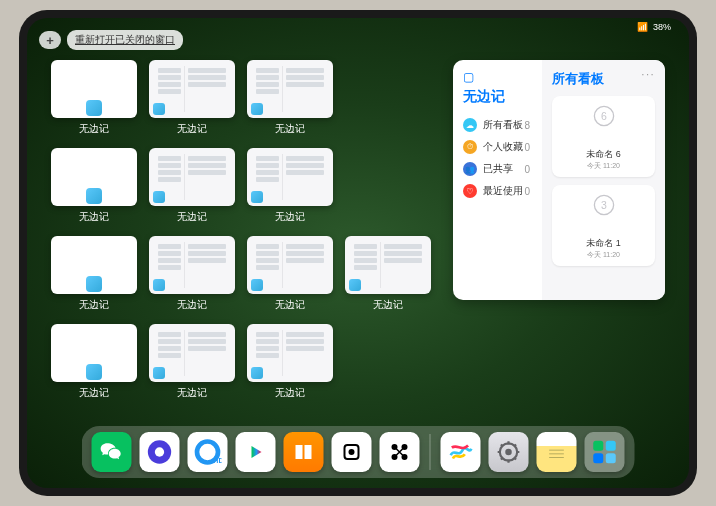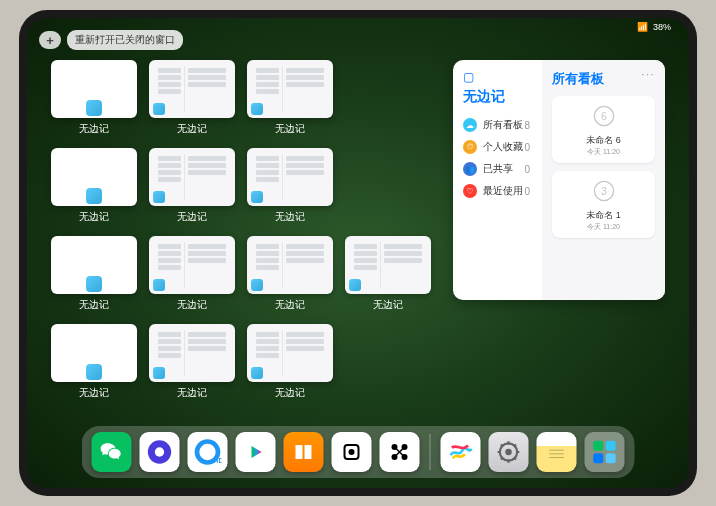--- a/index.html
+++ b/index.html
@@ -2,21 +2,21 @@
 <html><head>
 <meta charset="utf-8">
 <style>
   * { margin: 0; padding: 0; box-sizing: border-box; font-family: -apple-system, "PingFang SC", sans-serif; }
   body { width: 716px; height: 506px; background: #c8c3ba; display: flex; align-items: center; justify-content: center; }
   .ipad { width: 678px; height: 486px; background: #1a1a1a; border-radius: 28px; padding: 8px; position: relative; }
   .screen { width: 100%; height: 100%; border-radius: 20px; background: radial-gradient(ellipse at center, #2d5a2c 0%, #1a3d19 45%, #0a2008 100%); position: relative; overflow: hidden; }
   .status-bar { position: absolute; top: 4px; right: 18px; font-size: 9px; color: #fff; display: flex; gap: 4px; align-items: center; }
   .top-controls { position: absolute; top: 12px; left: 12px; display: flex; gap: 6px; align-items: center; }
   .plus-btn { width: 22px; height: 18px; background: rgba(255,255,255,0.8); border-radius: 9px; font-size: 13px; font-weight: bold; color: #444; display: flex; align-items: center; justify-content: center; }
-  .reopen-pill { background: rgba(255,255,255,0.85); color: #333; border-radius: 9px; padding: 3px 8px; font-size: 10px; }
+  .reopen-pill { background: rgba(255,255,255,0.85); color: #333; border-radius: 9px; padding: 3px 8px; font-size: 10px; text-decoration: underline; }
   .workspace { position: absolute; top: 42px; left: 24px; right: 24px; bottom: 70px; display: flex; gap: 22px; }
   .windows-grid { display: grid; grid-template-columns: repeat(4, 86px); grid-auto-rows: 78px; gap: 10px 12px; align-content: start; }
   .window-item { display: flex; flex-direction: column; align-items: center; gap: 4px; }
   .thumb { width: 86px; height: 58px; background: #fff; border-radius: 6px; position: relative; overflow: hidden; box-shadow: 0 2px 6px rgba(0,0,0,0.3); }
   .thumb.blank::after { content: ""; position: absolute; bottom: 2px; left: 50%; transform: translateX(-50%); width: 16px; height: 16px; border-radius: 4px; background: linear-gradient(135deg,#5ac8fa,#34aadc); }
   .thumb.detail { background: #f6f6f8; }
   .thumb.detail .mini { position: absolute; inset: 6px; display: grid; grid-template-columns: 40% 60%; font-size: 0; }
   .mini-left { border-right: 1px solid #e5e5e8; }
   .mini-row { height: 5px; margin: 2px 3px; background: #d9dde2; border-radius: 1px; }
   .mini-chip { position: absolute; bottom: 3px; left: 4px; width: 12px; height: 12px; border-radius: 3px; background: linear-gradient(135deg,#5ac8fa,#34aadc); }
@@ -26,21 +26,21 @@
   .panel-icon { font-size: 12px; color: #007aff; }
   .panel-title { color: #007aff; font-size: 14px; font-weight: 600; margin: 4px 0 8px; }
   .menu-item { display: flex; align-items: center; gap: 6px; font-size: 10px; color: #333; position: relative; padding: 4px 0; }
   .menu-item .cnt { position: absolute; right: 2px; color: #999; font-size: 10px; }
   .mi-icon { width: 14px; height: 14px; border-radius: 50%; display: flex; align-items: center; justify-content: center; color: #fff; font-size: 8px; }
   .panel-right { flex: 1; background: #f6f6f8; padding: 10px 10px; position: relative; }
   .dots { position: absolute; top: 8px; right: 10px; color: #999; font-size: 11px; letter-spacing: 1px; }
   .right-title { font-size: 13px; color: #007aff; font-weight: 600; margin-bottom: 8px; }
   .board { background: #fff; border-radius: 8px; padding: 6px; margin-bottom: 8px; display: flex; flex-direction: column; align-items: center; box-shadow: 0 1px 2px rgba(0,0,0,0.08); }
   .sketch { width: 28px; height: 28px; }
-  .board-name { font-size: 9px; color: #333; margin-top: 4px; font-weight: 500; }
+  .board-name { font-size: 9px; color: #333; margin-top: 18px; font-weight: 500; }
   .board-time { font-size: 7px; color: #999; }
   .dock { position: absolute; bottom: 10px; left: 50%; transform: translateX(-50%); background: rgba(255,255,255,0.22); backdrop-filter: blur(10px); border-radius: 18px; padding: 6px 10px; display: flex; gap: 8px; align-items: center; }
   .dock-sep { width: 1px; height: 36px; background: rgba(255,255,255,0.35); margin: 0 2px; }
   .dock-icon { width: 40px; height: 40px; border-radius: 9px; display: flex; align-items: center; justify-content: center; box-shadow: 0 2px 4px rgba(0,0,0,0.25); }
   .wechat { background:#07c160; } .wechat svg{fill:#fff;}
   .brave { background:#fff; }
   .qbrowser { background:#fff; }
   .youku { background:#fff; }
   .books { background:linear-gradient(#ff9500,#ff7a00); }
   .obs { background:#fff; }

